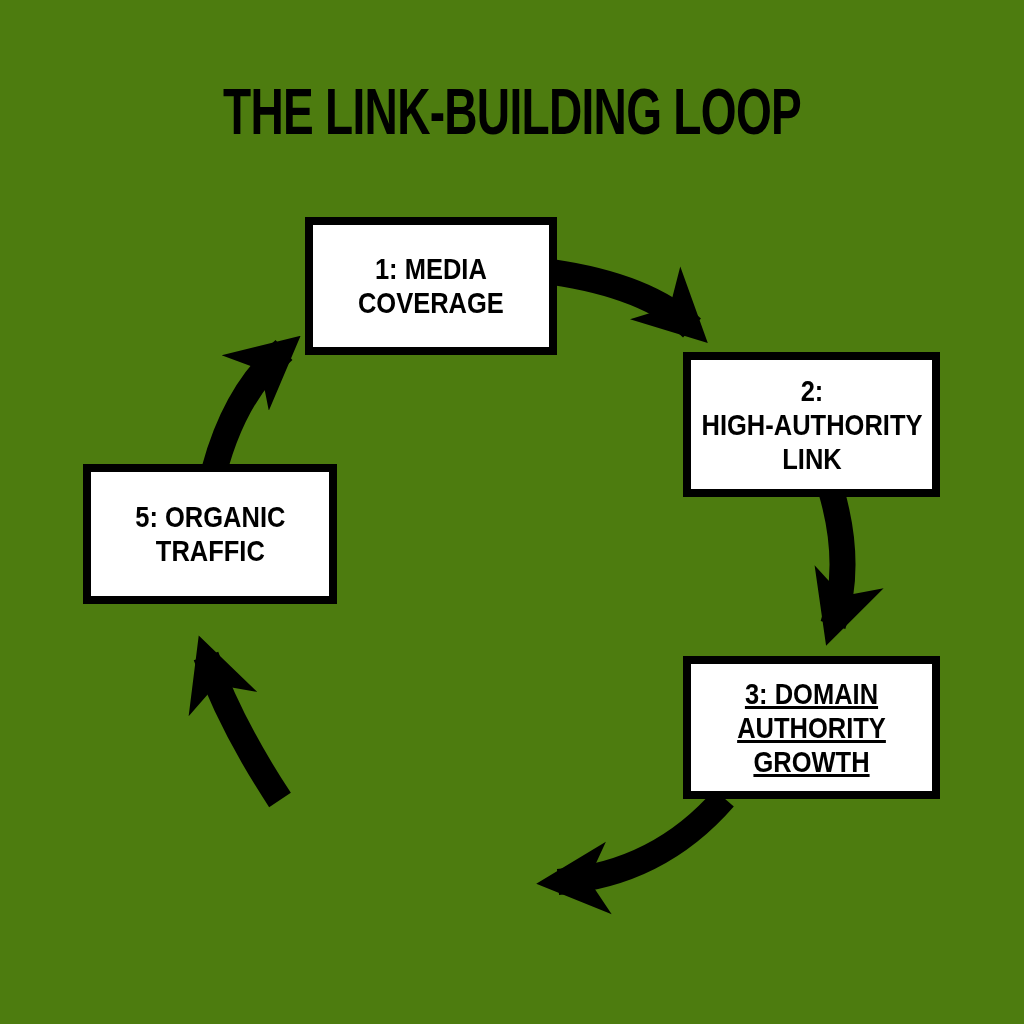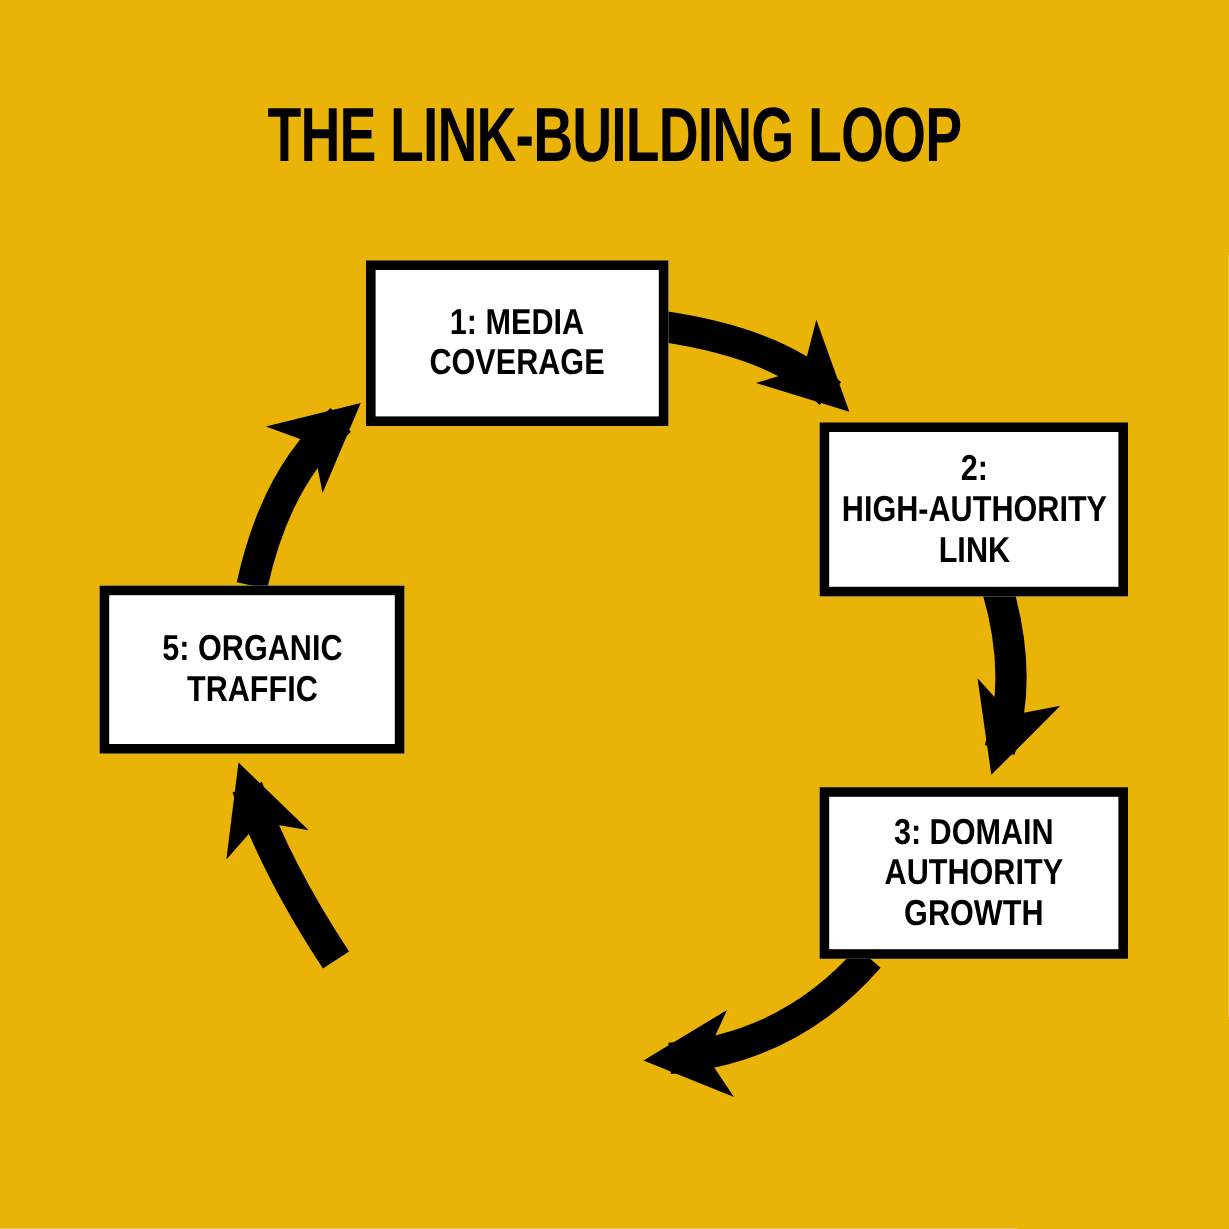--- a/index.html
+++ b/index.html
@@ -5,21 +5,21 @@
   * { box-sizing: border-box; }
   html, body { margin: 0; padding: 0; }
   body {
     width: 1024px; height: 1024px;
     background: #ffffff;
     font-family: "Liberation Sans", sans-serif;
   }
   .canvas {
     position: relative;
     width: 1024px; height: 1024px;
-    background: #eab308;
+    background: #4d7c0f;
     overflow: hidden;
   }
   .title {
     position: absolute;
     top: 80px; left: 0;
     width: 1024px;
     text-align: center;
     font-size: 64px;
     line-height: 64px;
     font-weight: bold;
@@ -47,23 +47,23 @@
     line-height: 34px;
     font-weight: bold;
     color: #000000;
     text-align: center;
     white-space: pre;
     transform: scaleX(0.85);
     transform-origin: center;
   }
   #node1 { left: 305px; top: 217px; width: 252px; height: 138px; }
   #node2 { left: 683px; top: 352px; width: 257px; height: 145px; }
-  #node3 { left: 683px; top: 656px; width: 257px; height: 143px; }
+  #node3 { left: 683px; top: 656px; width: 257px; height: 143px; text-decoration: underline; }
   #node4 { left: 266px; top: 795px; width: 254px; height: 142px; }
-  #node5 { left: 83px;  top: 488px; width: 254px; height: 140px; }
+  #node5 { left: 83px;  top: 464px; width: 254px; height: 140px; }
 </style>
 </head>
 <body>
 
 <div class="canvas">
 
   <div class="title">THE LINK-BUILDING LOOP</div>
 
   <svg class="arrows" viewBox="0 0 1024 1024" aria-hidden="true">
     <defs>

